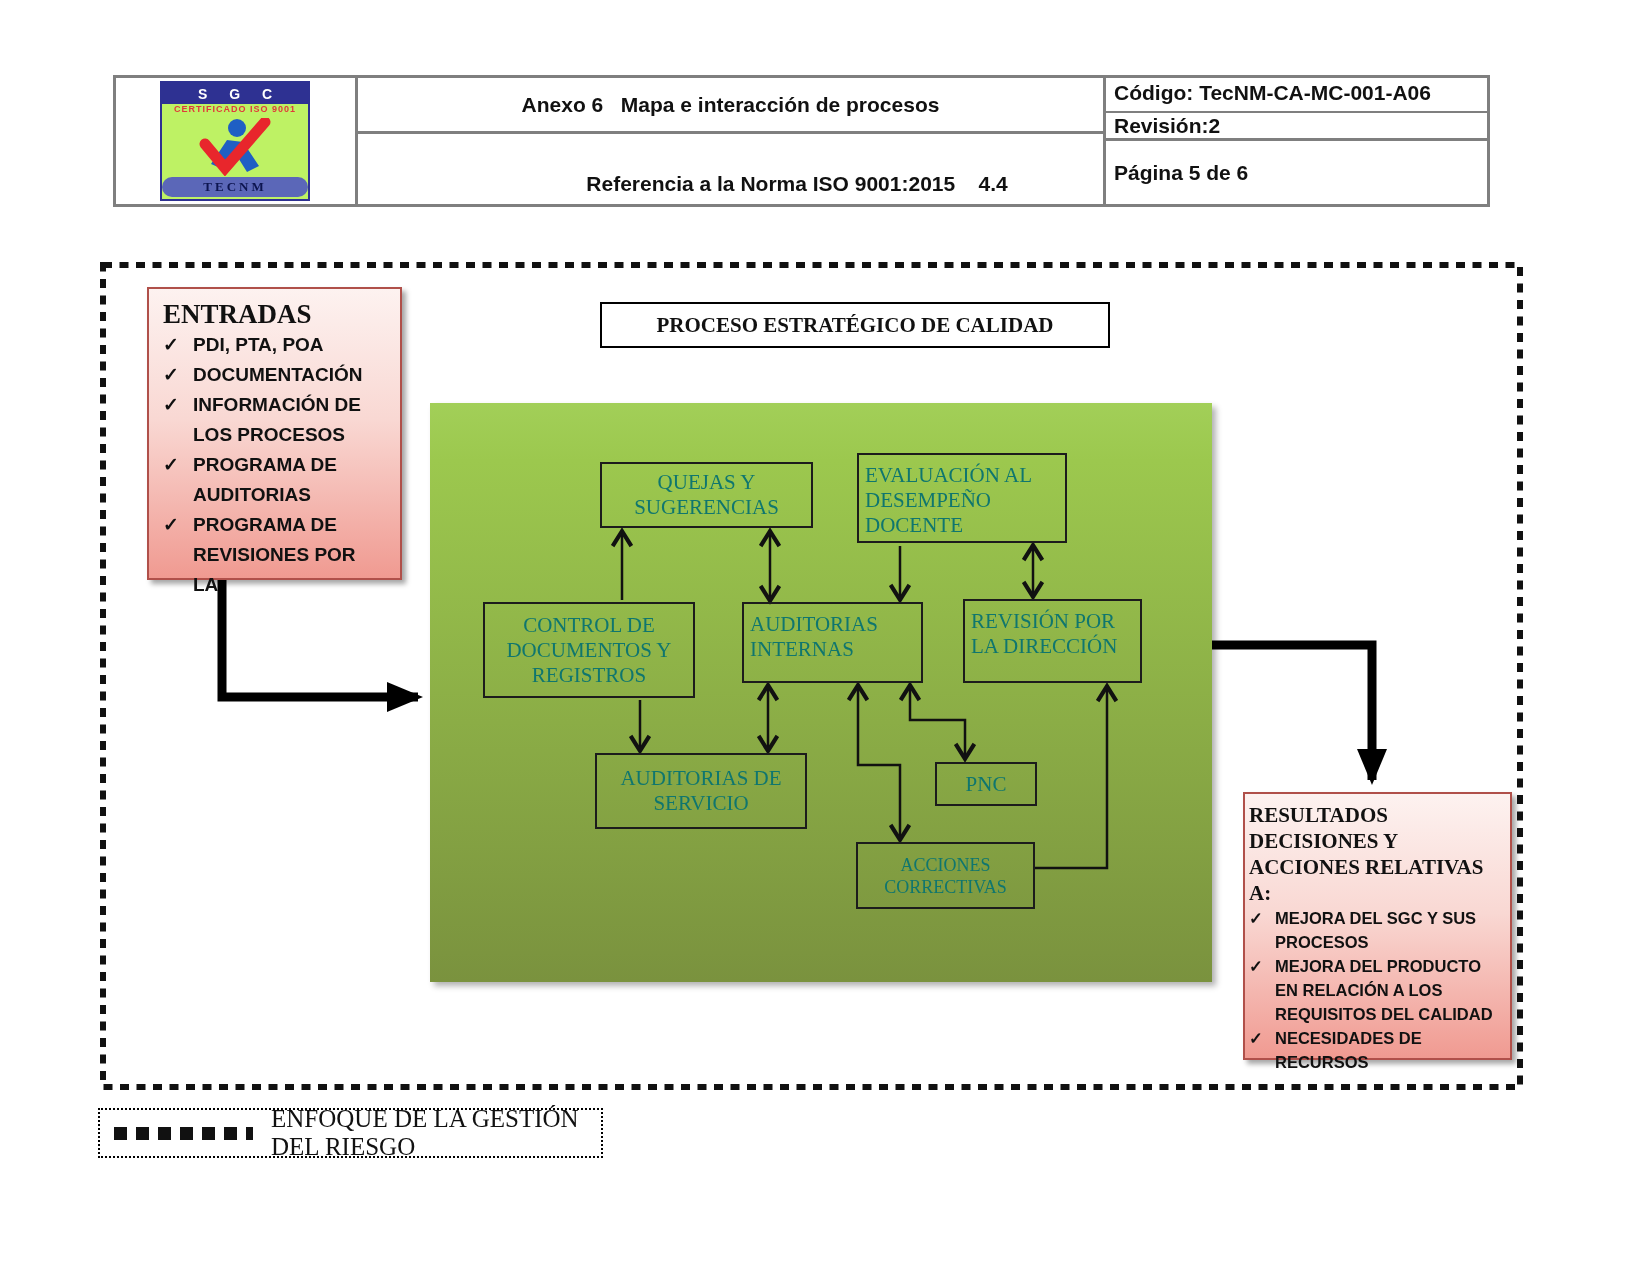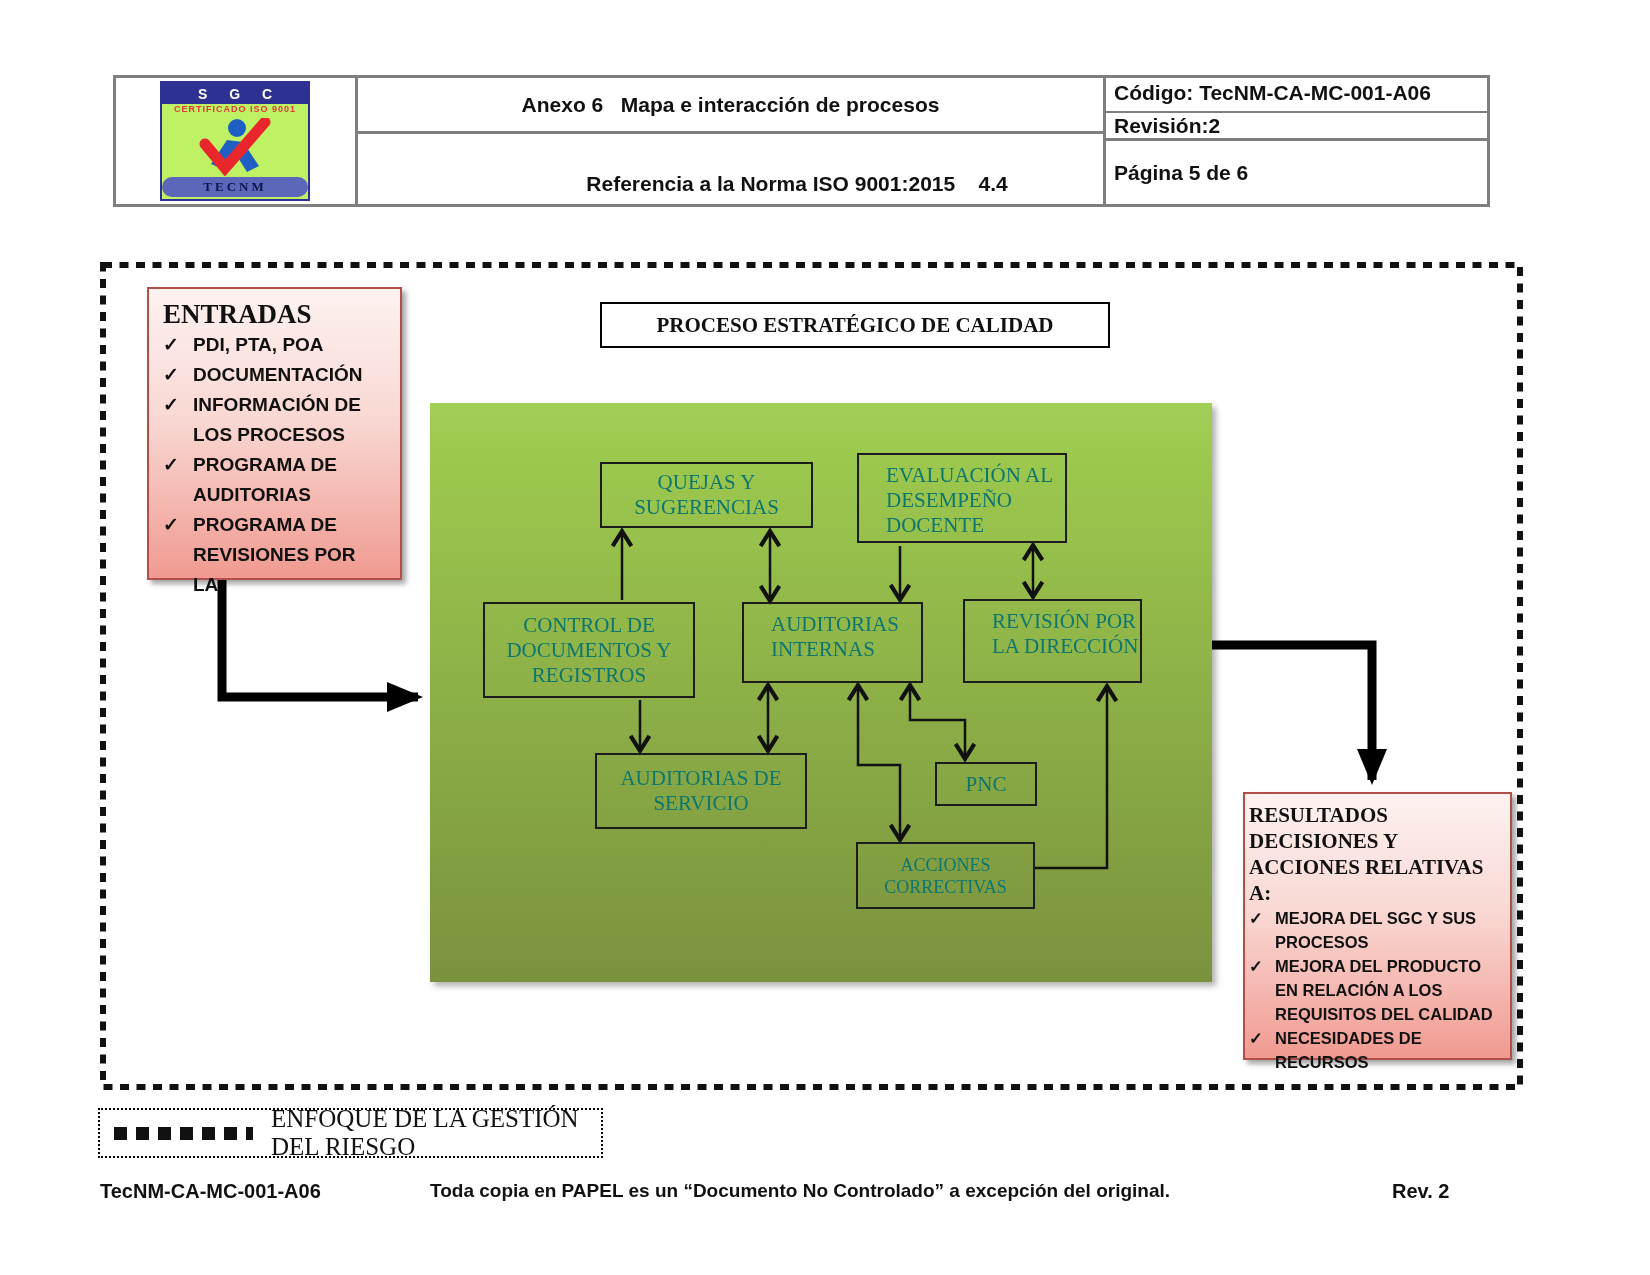--- a/index.html
+++ b/index.html
@@ -46,21 +46,21 @@
   
   .proc-title{left:600px;top:302px;width:510px;height:46px;border:2px solid #000;background:#fff;box-sizing:border-box;
               display:flex;align-items:center;justify-content:center;
               font-family:"Liberation Serif",serif;font-weight:bold;font-size:21px;}
   .green{left:430px;top:403px;width:782px;height:579px;
          background:linear-gradient(180deg,#a2cf58 0%,#9cc84e 10%,#7a923e 100%);
          box-shadow:4px 4px 6px rgba(0,0,0,0.3);}
   .gbox{position:absolute;border:2px solid #1c1c1c;box-sizing:border-box;
         font-family:"Liberation Serif",serif;font-size:21px;color:#0f766e;line-height:25px;}
   .gbox.center{display:flex;align-items:center;justify-content:center;text-align:center;}
-  .gbox.left{padding:8px 0 0 27px;}
+  .gbox.left{padding:8px 0 0 6px;}
   .b-quejas{left:600px;top:462px;width:213px;height:66px;}
   .b-eval{left:857px;top:453px;width:210px;height:90px;}
   .b-control{left:483px;top:602px;width:212px;height:96px;}
   .b-audint{left:742px;top:602px;width:181px;height:81px;}
   .b-revdir{left:963px;top:599px;width:179px;height:84px;}
   .b-audserv{left:595px;top:753px;width:212px;height:76px;}
   .b-pnc{left:935px;top:762px;width:102px;height:44px;}
   .b-acc{left:856px;top:842px;width:179px;height:67px;font-size:18px;line-height:22px;}
   .b-quejas,.b-control,.b-audserv,.b-pnc,.b-acc{}
   svg.layer{position:absolute;left:0;top:0;pointer-events:none;}
@@ -192,19 +192,14 @@
       <span class="chk">✓</span>
       <span class="txt">NECESIDADES DE RECURSOS</span>
     </div>
   </div>
 
   <div class="abs legend">
     <div class="dash-sample"></div>
     <span class="legend-txt">ENFOQUE DE LA GESTIÓN DEL RIESGO</span>
   </div>
 
-  <div class="abs footer">
-    <span class="f-code">TecNM-CA-MC-001-A06</span>
-    <span class="f-notice">Toda copia en PAPEL es un “Documento No Controlado” a excepción del original.</span>
-    <span class="f-rev">Rev. 2</span>
-  </div>
 
 </div>
 
 </body></html>

